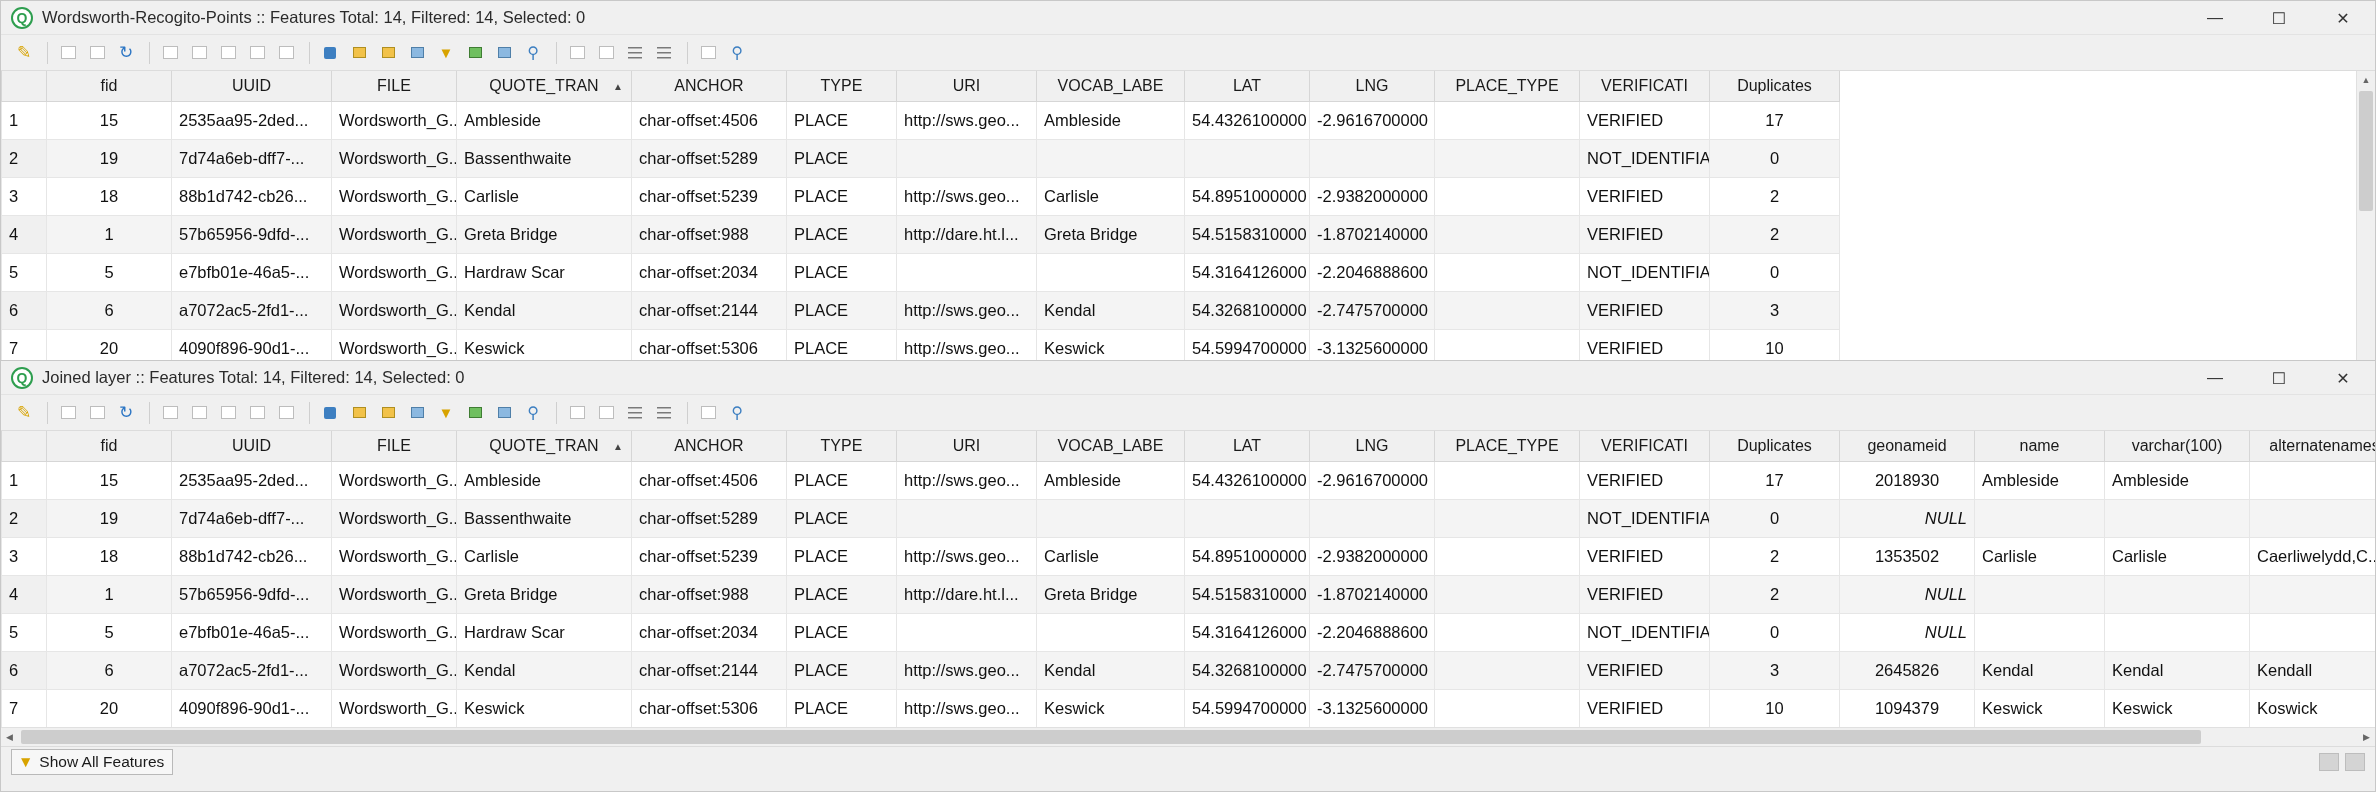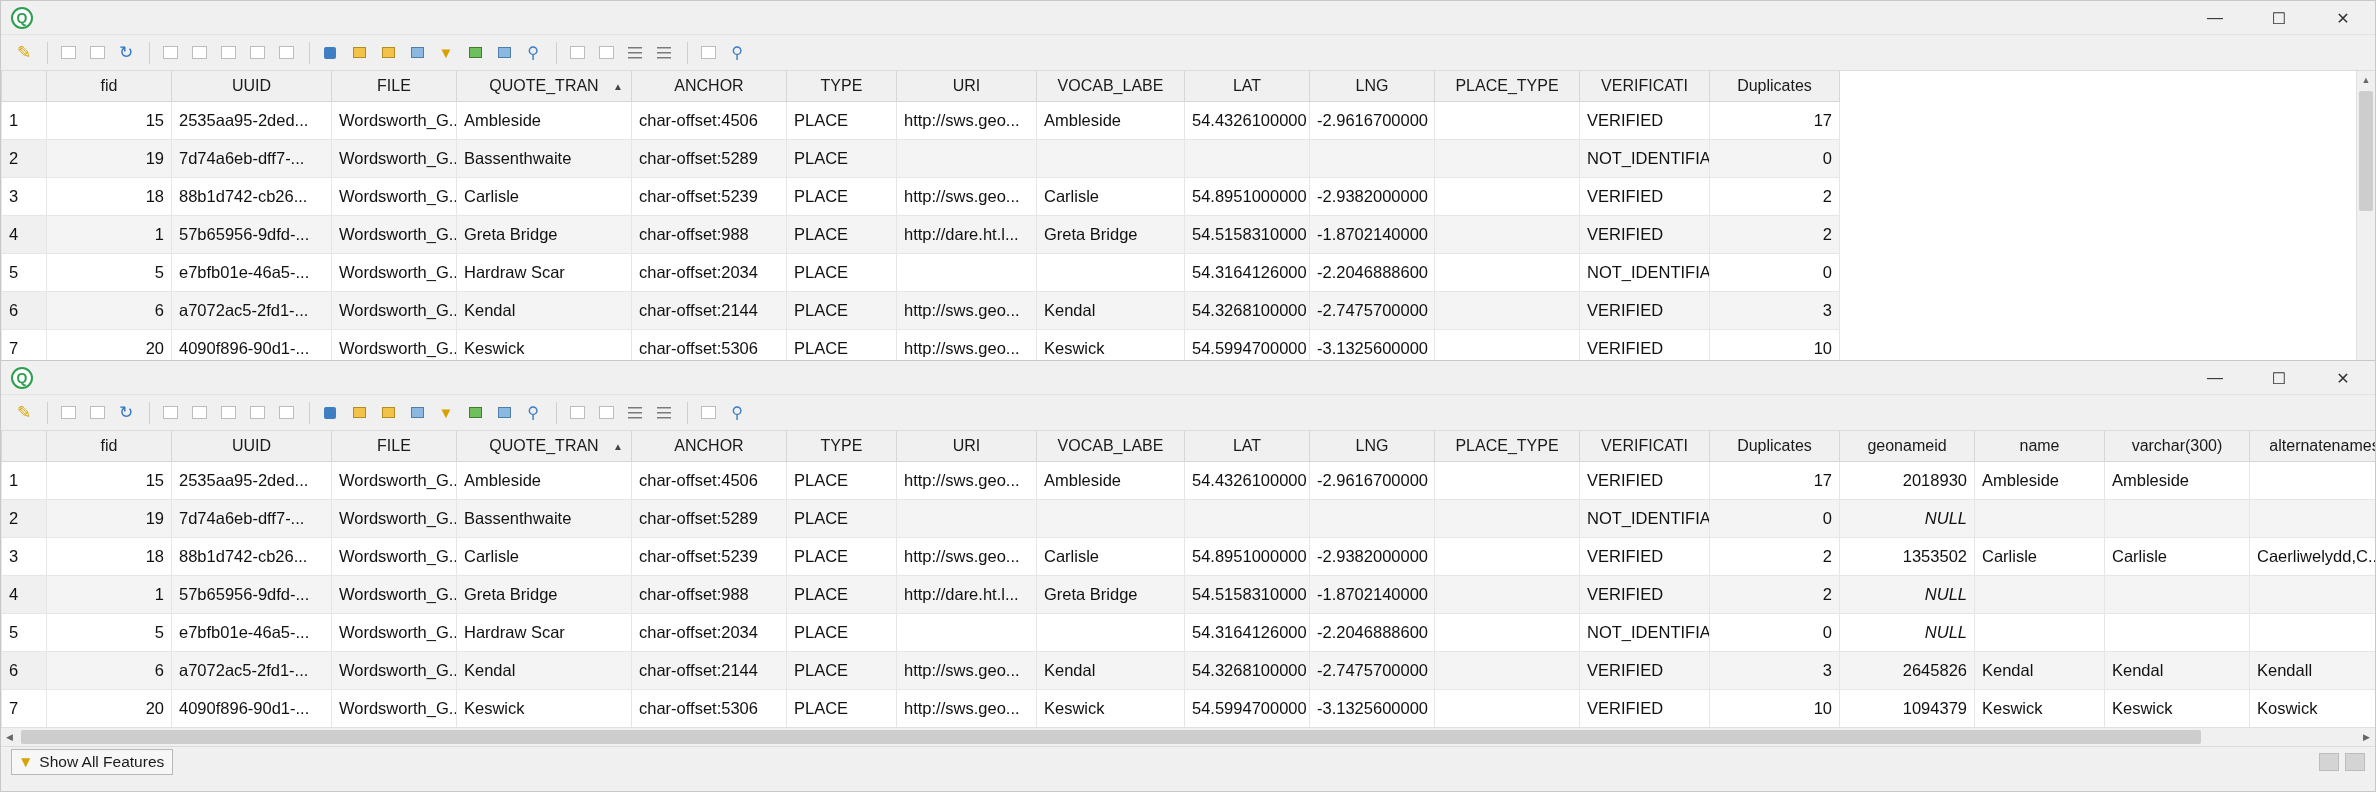--- a/index.html
+++ b/index.html
@@ -149,21 +149,21 @@
     height: 38px;
     padding: 0 7px;
     box-sizing: border-box;
     white-space: nowrap;
     overflow: hidden;
     text-overflow: clip;
     color: #111;
   }
   tr.alt td { background: #f4f4f4; }
   tr.norm td { background: #ffffff; }
-  td.num { text-align: right; }
+  td.num { text-align: center; }
   td.rowhdr {
     background: #f0f0f0;
     text-align: left;
     color: #111;
     border-right: 1px solid #d6d6d6;
   }
   tr.alt td.rowhdr { background: #f0f0f0; }
   td.null { color: #9a9a9a; font-style: italic; text-align: right; }
 
   
@@ -235,20 +235,21 @@
   }
   .status-box { width: 20px; height: 18px; background: #d4d4d4; border: 1px solid #bdbdbd; box-sizing: border-box;}
 </style>
 </head>
 <body>
 
 <div class="window" id="win-top" style="top:0; height:478px;">
 
   <div class="titlebar">
     <div class="title-icon">Q</div>
+    <div class="title-text">Wordsworth-Recogito-Points :: Features Total: 14, Filtered: 14, Selected: 0</div>
     <div class="win-btns">
       <div class="win-btn">—</div>
       <div class="win-btn">☐</div>
       <div class="win-btn close">✕</div>
     </div>
   </div>
 
   <div class="toolbar">
     <div class="tb-btn">
         <span class="pencil">✎</span>
@@ -483,20 +484,21 @@
       <div class="thumb" style="top:20px; height:120px;"></div>
       <div class="arrow" style="bottom:0;">▼</div>
     </div>
   </div>
 </div>
 
 <div class="window" id="win-bottom" style="top:360px; height:432px;">
 
   <div class="titlebar">
     <div class="title-icon">Q</div>
+    <div class="title-text">Joined layer :: Features Total: 14, Filtered: 14, Selected: 0</div>
     <div class="win-btns">
       <div class="win-btn">—</div>
       <div class="win-btn">☐</div>
       <div class="win-btn close">✕</div>
     </div>
   </div>
 
   <div class="toolbar">
     <div class="tb-btn">
         <span class="pencil">✎</span>
@@ -607,21 +609,21 @@
           <th>TYPE</th>
           <th>URI</th>
           <th>VOCAB_LABE</th>
           <th>LAT</th>
           <th>LNG</th>
           <th>PLACE_TYPE</th>
           <th>VERIFICATI</th>
           <th>Duplicates</th>
           <th>geonameid</th>
           <th>name</th>
-          <th>varchar(300)</th>
+          <th>varchar(100)</th>
           <th>alternatenames</th>
 
         </tr>
       </thead>
       <tbody id="tbody-bottom">
           <tr class="norm">
             <td class="rowhdr">1</td>
             <td class="num">15</td>
             <td>2535aa95-2ded...</td>
             <td>Wordsworth_G...</td>

